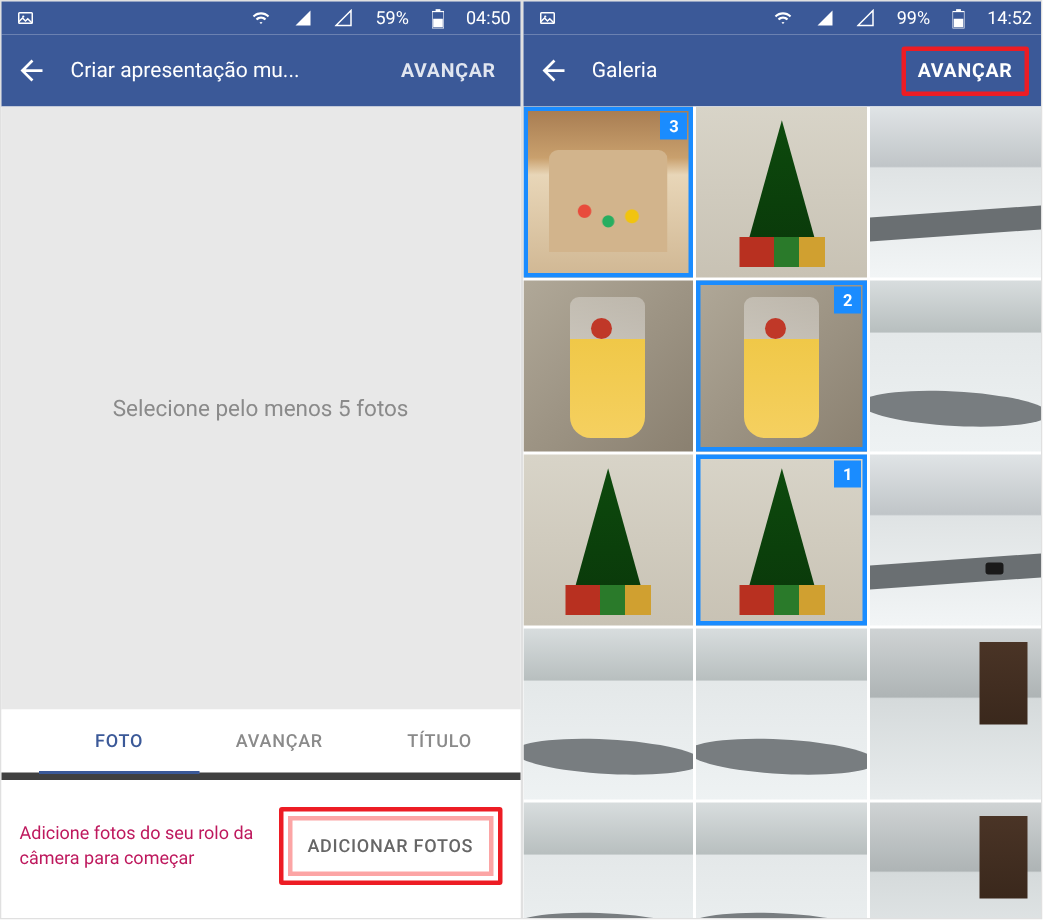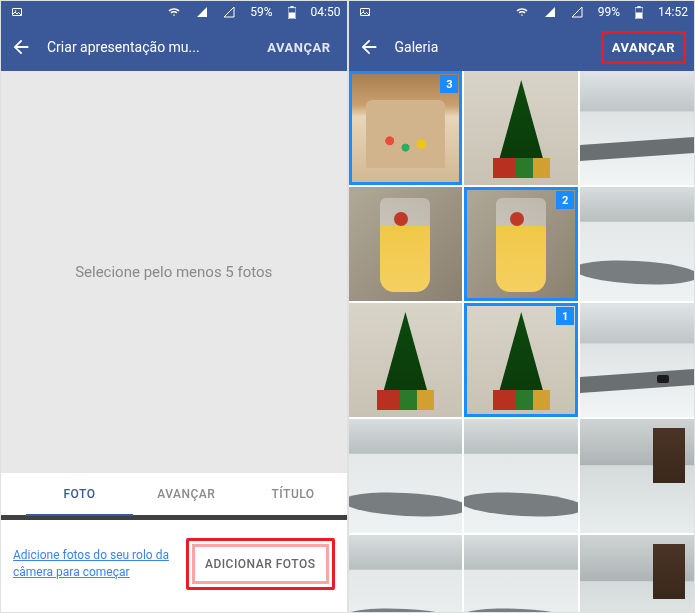--- a/index.html
+++ b/index.html
@@ -114,25 +114,24 @@
       background: #3b5998;
     }
     .bottom-area {
       background: #fff;
       padding: 18px 12px 22px;
       display: flex;
       align-items: center;
       gap: 10px;
     }
     .help-text {
-      color: #3b82f6;
+      color: #be185d;
       font-size: 12px;
       line-height: 1.4;
       flex: 1;
-      text-decoration: underline;
     }
     .add-photos-btn-wrap {
       padding: 3px;
     }
     .add-photos-btn {
       border: 3px solid #fca5a5;
       background: #fff;
       color: #666;
       font-size: 12px;
       font-weight: 500;

